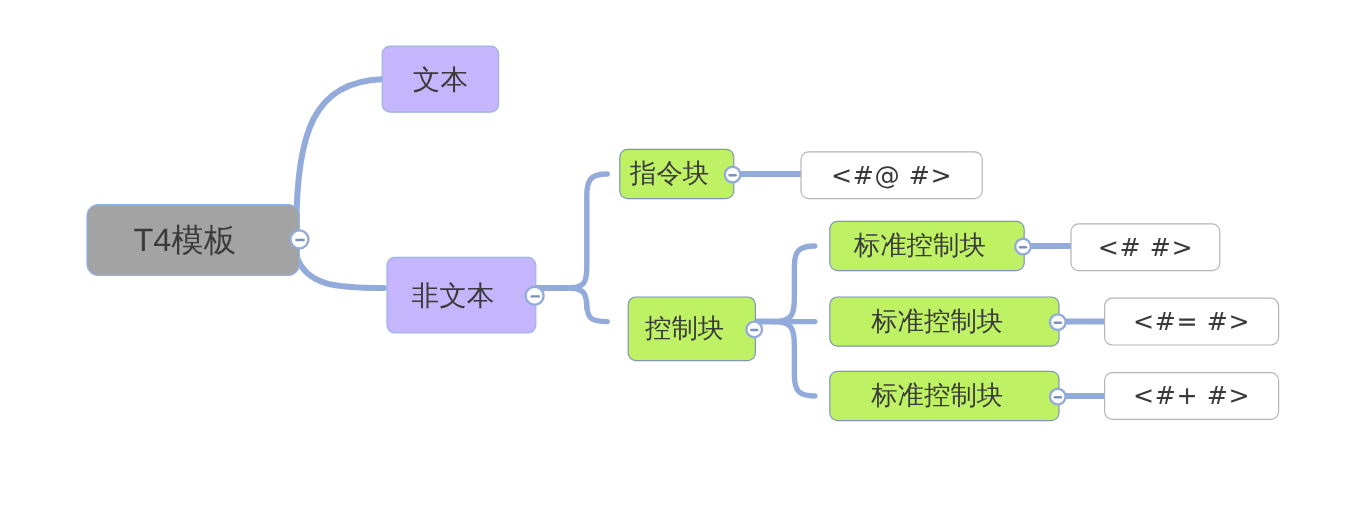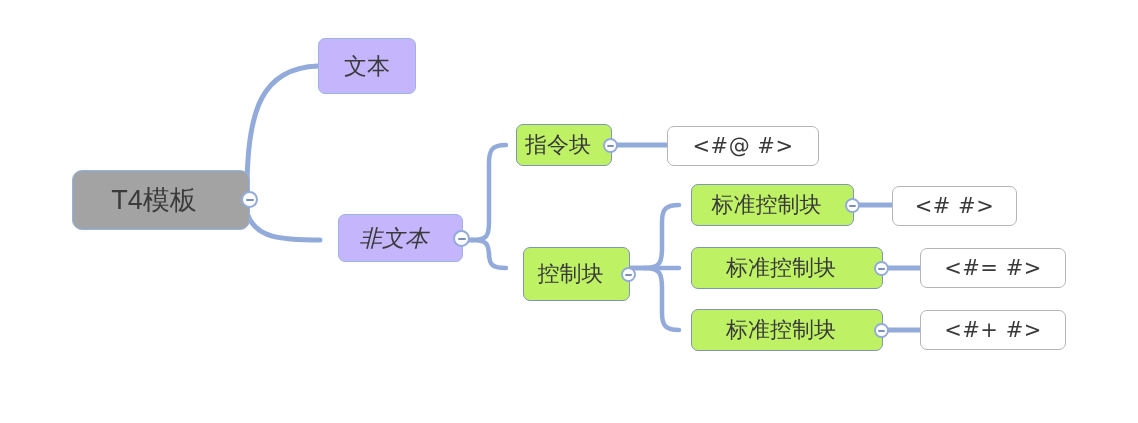--- a/index.html
+++ b/index.html
@@ -135,21 +135,21 @@
 
   <div class="node root" style="left:72px; top:170px; width:178px; height:60px;">
     <span class="node-label">T4模板</span>
     <span class="toggle" style="right:-9px; top:50%; margin-top:-9px;"></span>
   </div>
 
   <div class="node lvl2" style="left:318px; top:38px; width:98px; height:56px;">
     <span class="node-label">文本</span>
   </div>
 
-  <div class="node lvl2" style="left:338px; top:214px; width:125px; height:48px; padding-right:14px;font-style:italic;">
+  <div class="node lvl2" style="left:322px; top:214px; width:125px; height:64px; padding-right:14px;">
     <span class="node-label">非文本</span>
     <span class="toggle" style="right:-8px; top:50%; margin-top:-8px;"></span>
   </div>
 
   <div class="node lvl3" style="left:499px; top:124px; width:96px; height:42px; padding-right:12px;">
     <span class="node-label">指令块</span>
     <span class="toggle small" style="right:-7px; top:50%; margin-top:-7px;"></span>
   </div>
 
   <div class="node lvl3" style="left:506px; top:247px; width:107px; height:54px; padding-right:12px;">

